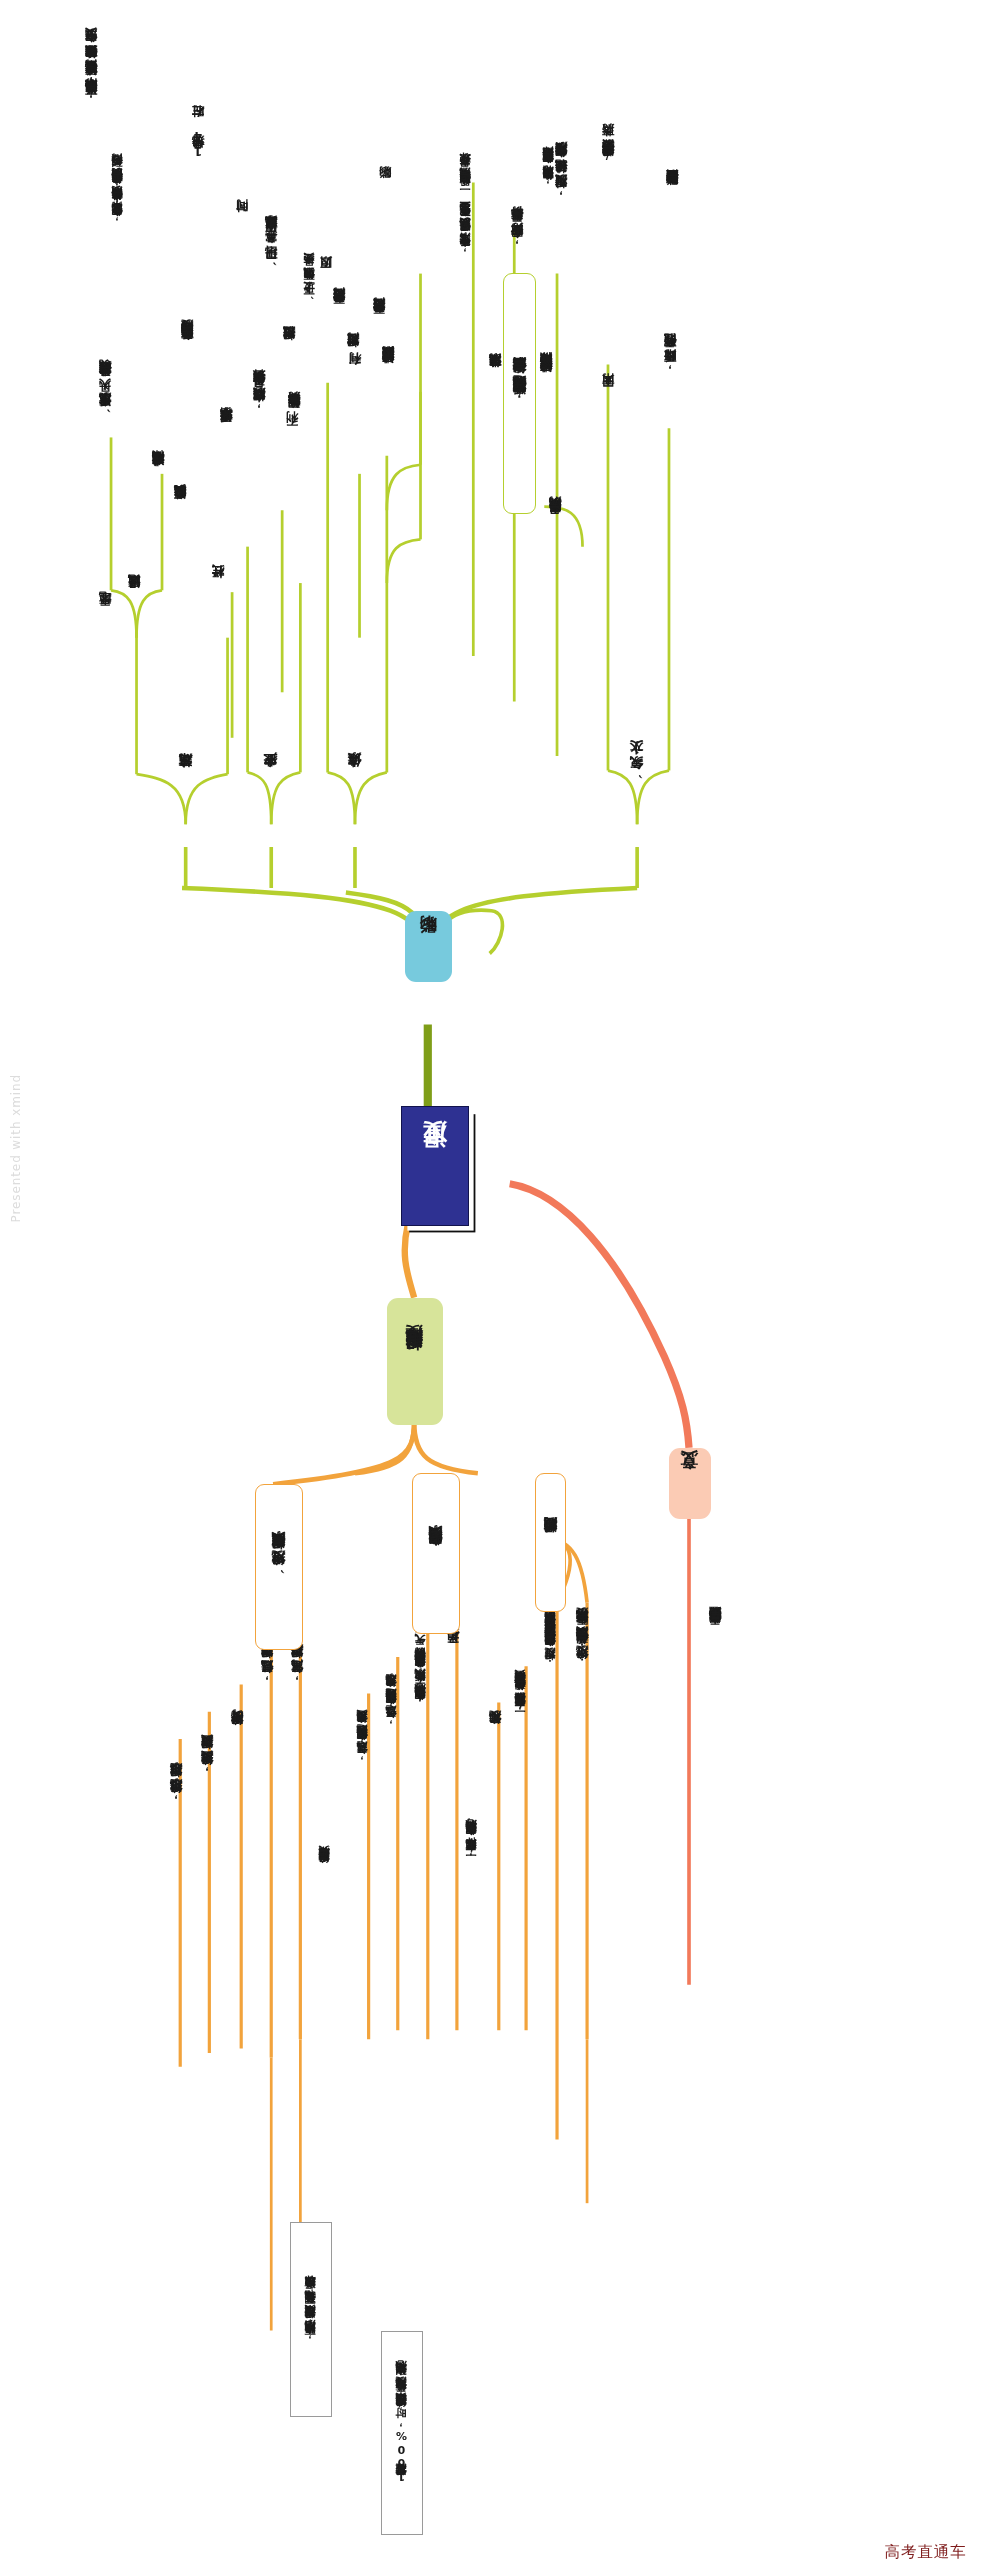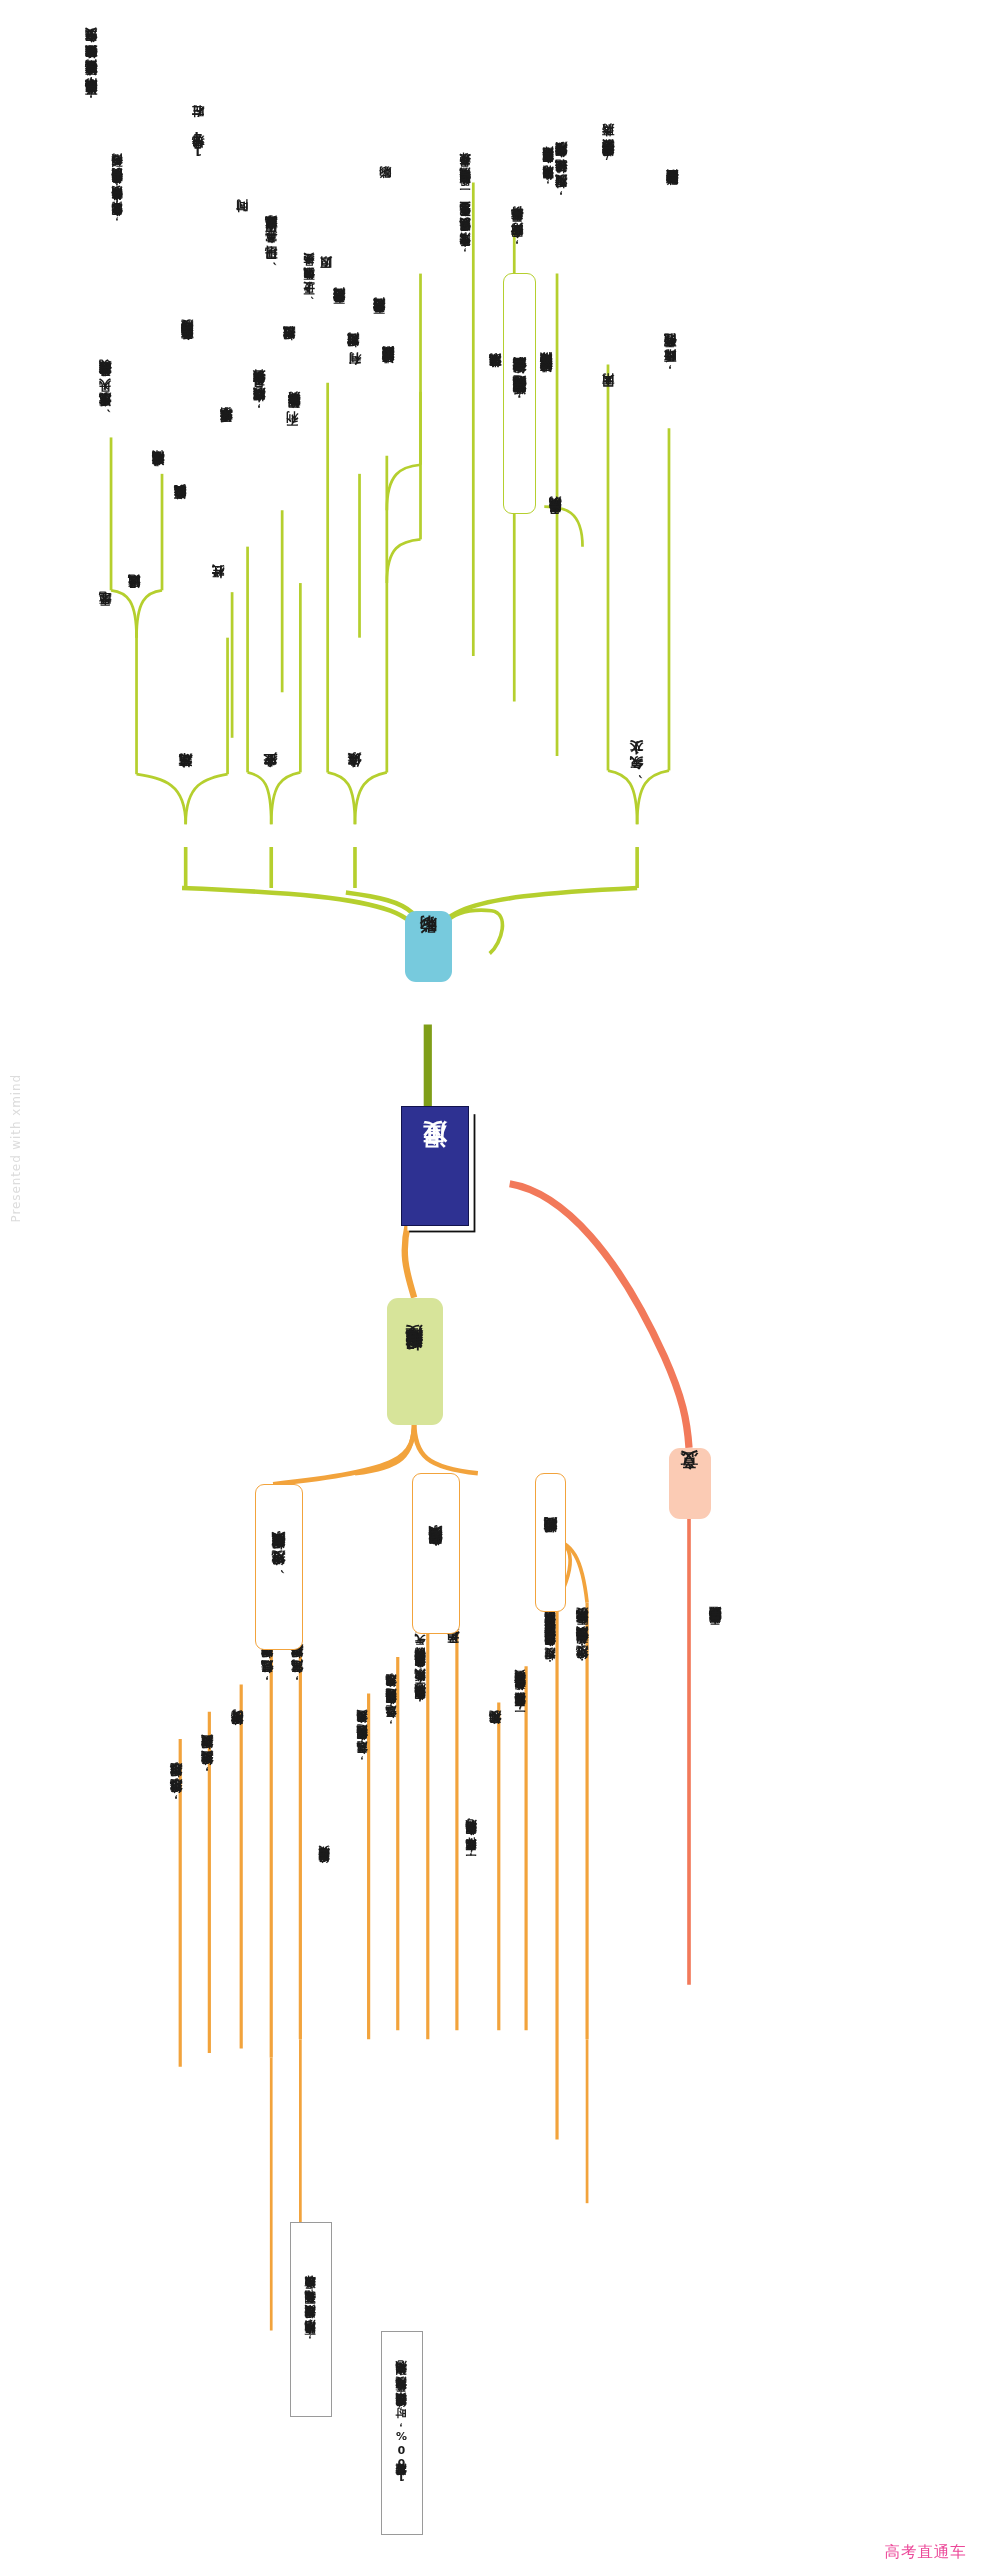--- a/index.html
+++ b/index.html
@@ -70,21 +70,21 @@
   }
   .note .vt{position:static;font-size:11px;font-weight:bold;line-height:1.3;}
 
   .watermark{
     position:absolute;left:9px;top:1074px;
     color:#dcdcdc;font-size:12px;letter-spacing:0.9px;
     writing-mode:vertical-rl;transform:rotate(180deg);
     z-index:2;
   }
   .brandmark{
-    position:absolute;right:16.4px;bottom:12.7px;color:#ec4899;font-size:15.5px;letter-spacing:0.9px;z-index:9;
+    position:absolute;right:16.4px;bottom:12.7px;color:#7f1d1d;font-size:15.5px;letter-spacing:0.9px;z-index:9;
   }
 </style>
 </head>
 <body>
 
 <div id="canvas">
 
   <svg class="links" viewBox="0 0 1080 2829">
 
     <path d="M470,1215 C470,1180 470,1150 470,1125" stroke="#7f9e18" stroke-width="9" fill="none"></path>

